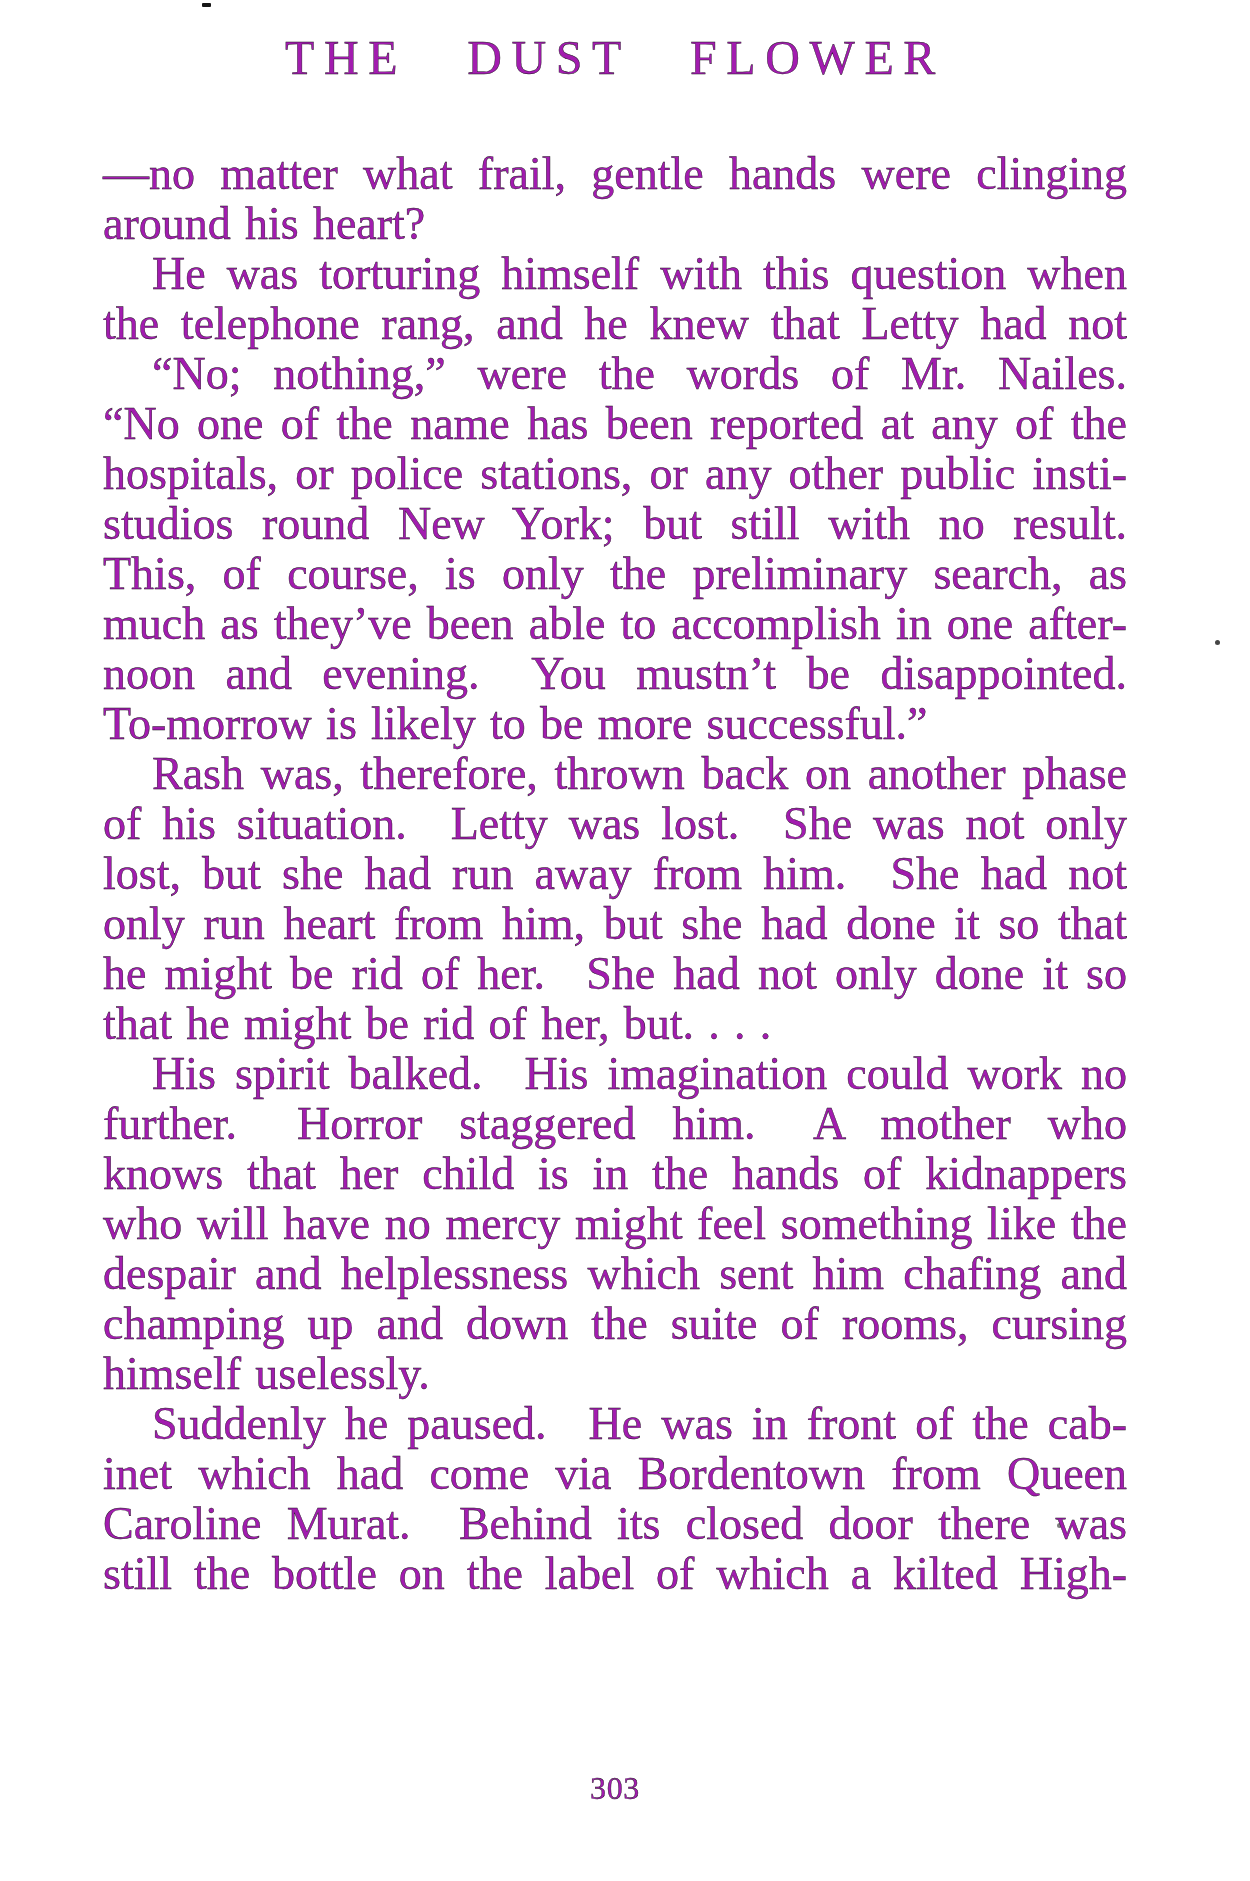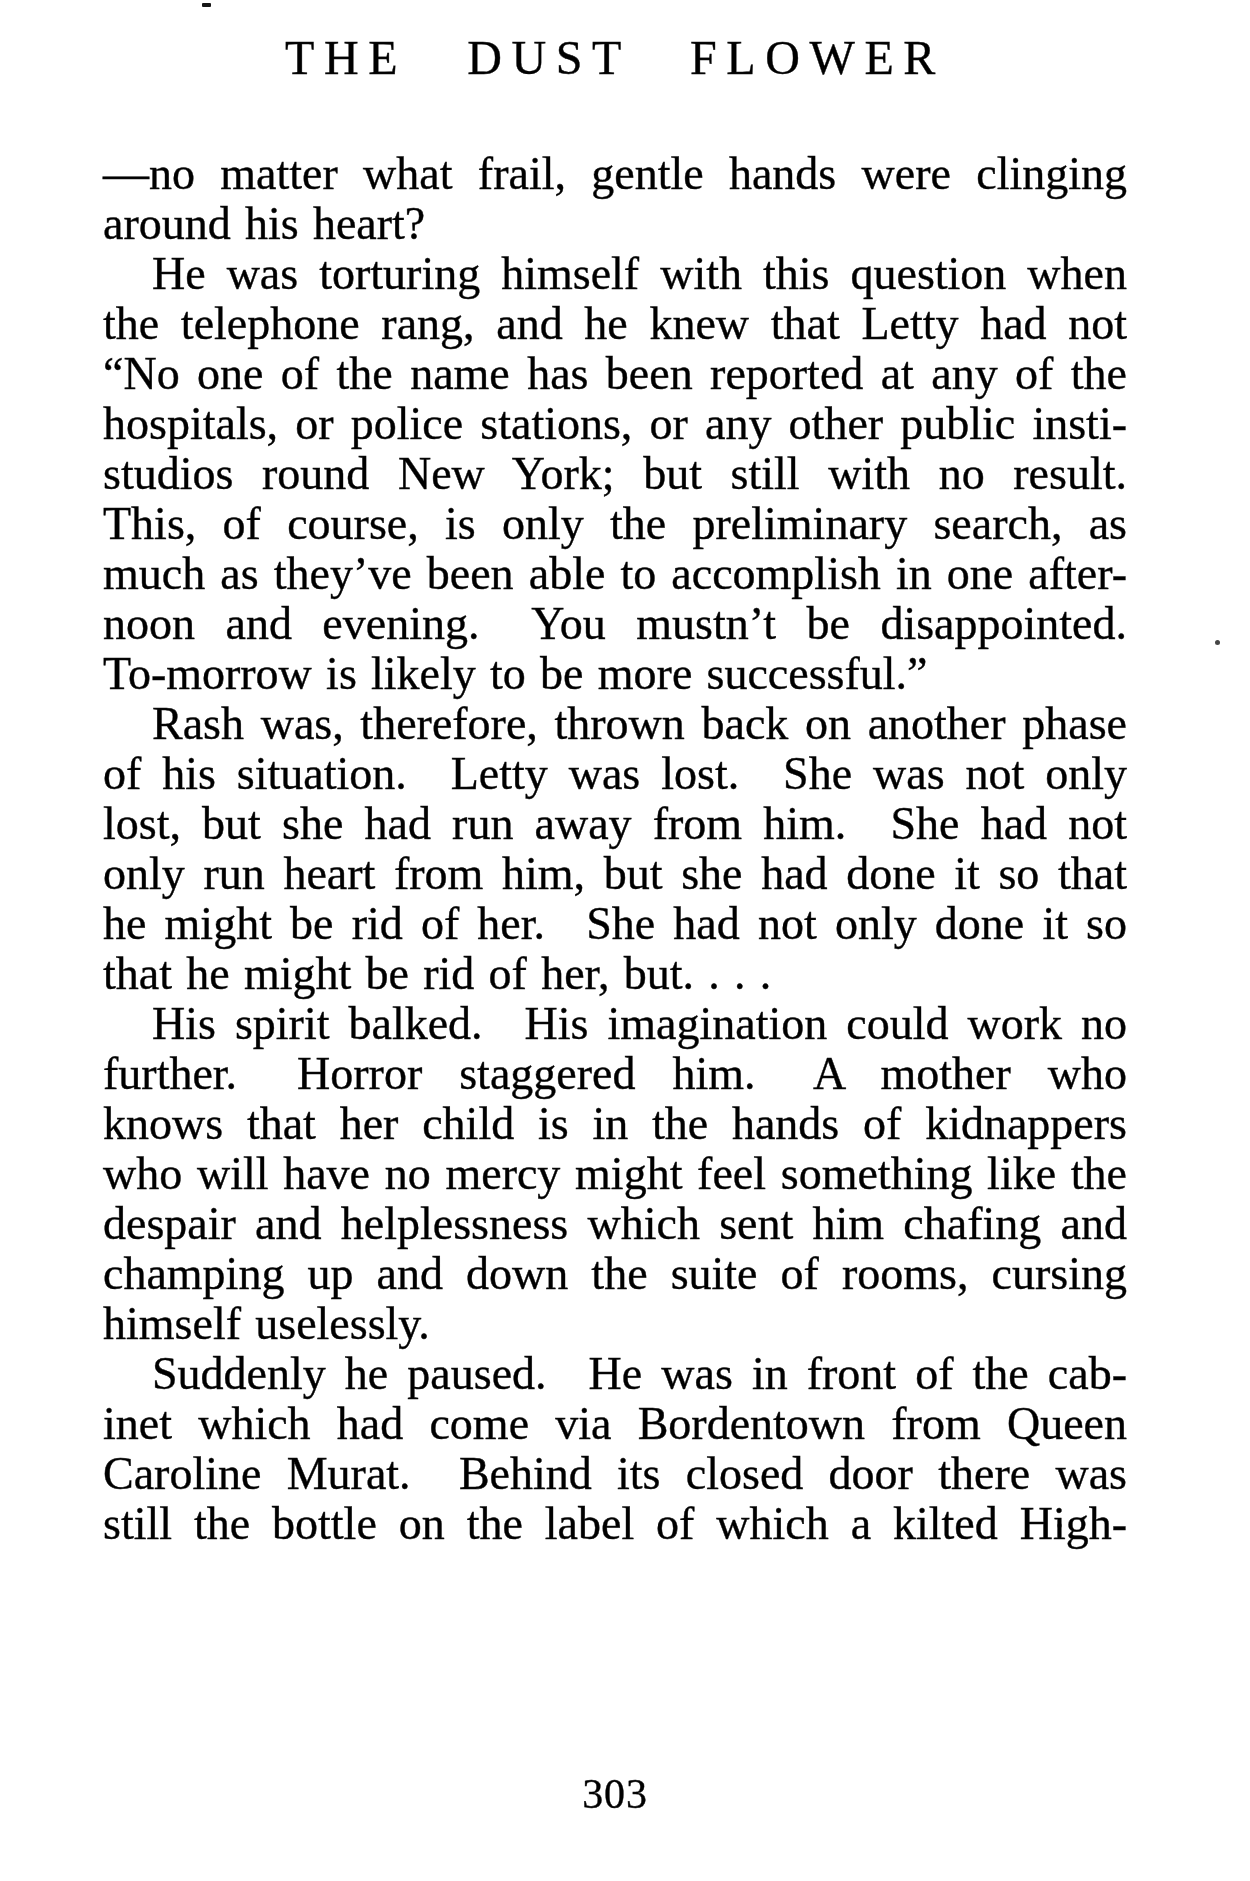--- a/index.html
+++ b/index.html
@@ -1,21 +1,21 @@
 <!DOCTYPE html>
 <html><head>
 <meta charset="utf-8">
 <style>
   html, body { margin: 0; padding: 0; background: #ffffff; }
   .page {
     position: relative;
     width: 1250px;
     height: 1881px;
     background: #ffffff;
-    color: #000000;
+    color: #a21caf;
     font-family: "Liberation Serif", "DejaVu Serif", serif;
     overflow: hidden;
     -webkit-text-stroke: 0.4px #151515;
   }
   .running-head {
     position: absolute;
     top: 30px;
     left: 103px;
     width: 1024px;
     margin: 0;
@@ -37,21 +37,21 @@
   }
   .ln { height: 50px; text-align: left; }
   .ln.j { text-align: justify; text-align-last: justify; }
   .ln.ind { text-indent: 49px; }
   .folio {
     position: absolute;
     top: 1770px;
     left: 103px;
     width: 1024px;
     text-align: center;
-    font-size: 42px;
+    font-size: 32px;
     letter-spacing: 0.02em;
   }
   .speck { position: absolute; background: #161616; }
   .speck-1 { left: 202px; top: 3px; width: 9px; height: 4px; border-radius: 1px; }
   .speck-2 { left: 1215px; top: 640px; width: 5px; height: 5px; border-radius: 50%; opacity: 0.8; }
   .speck-3 { left: 1057px; top: 1523px; width: 5px; height: 5px; border-radius: 50%; opacity: 0.55; }
 </style>
 </head>
 <body>
 
@@ -61,20 +61,21 @@
   <div class="speck speck-2"></div>
   <div class="speck speck-3"></div>
 
   <h1 class="running-head">THE DUST FLOWER</h1>
 
   <div class="text-block">
     <div class="ln j">—no matter what frail, gentle hands were clinging</div>
     <div class="ln">around his heart?</div>
     <div class="ln j ind">He was torturing himself with this question when</div>
     <div class="ln j">the telephone rang, and he knew that Letty had not</div>
+    <div class="ln j ind">“No; nothing,” were the words of Mr. Nailes.</div>
     <div class="ln j">“No one of the name has been reported at any of the</div>
     <div class="ln j">hospitals, or police stations, or any other public insti-</div>
     <div class="ln j">studios round New York; but still with no result.</div>
     <div class="ln j">This, of course, is only the preliminary search, as</div>
     <div class="ln j">much as they’ve been able to accomplish in one after-</div>
     <div class="ln j">noon and evening.  You mustn’t be disappointed.</div>
     <div class="ln">To-morrow is likely to be more successful.”</div>
     <div class="ln j ind">Rash was, therefore, thrown back on another phase</div>
     <div class="ln j">of his situation.  Letty was lost.  She was not only</div>
     <div class="ln j">lost, but she had run away from him.  She had not</div>

